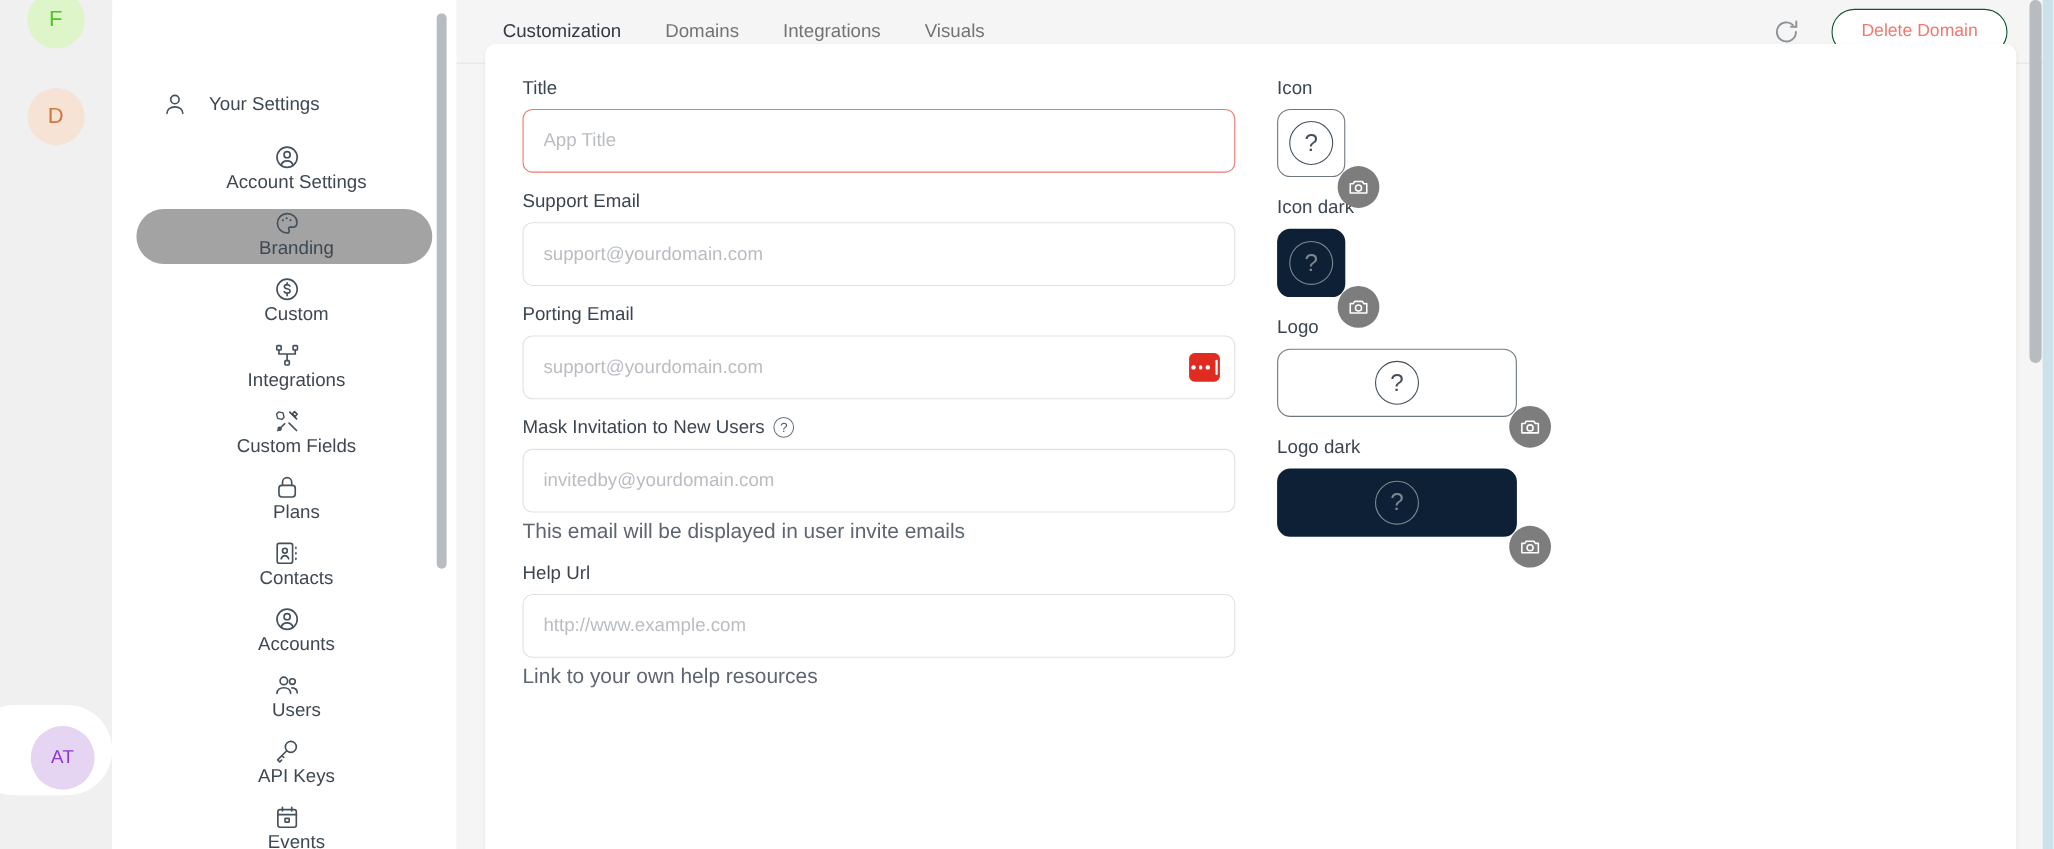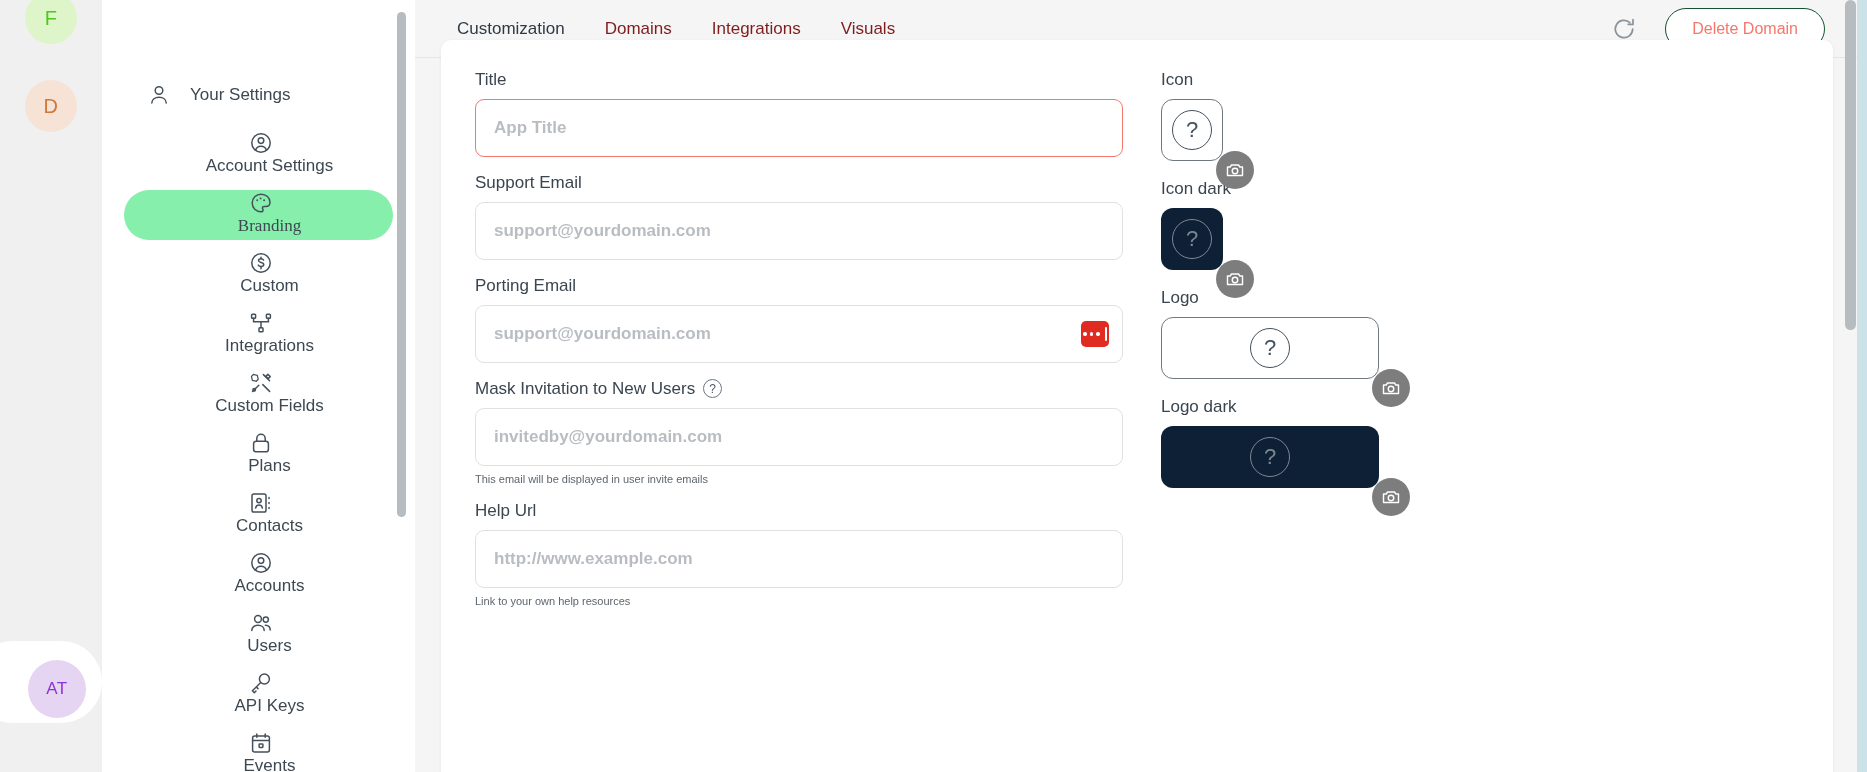--- a/index.html
+++ b/index.html
@@ -50,21 +50,21 @@
     position: relative;
     display: flex; align-items: center;
     height: 50px; margin: 0 22px 0 22px;
     padding-left: 22px;
     border-radius: 25px;
     color: #3d4852;
     font-size: 17px;
     cursor: pointer;
   }
   .nav-item + .nav-item { margin-top: 10px; flex-direction: column; }
-  .nav-item.active { background: #86efac; font-family: Liberation Serif, serif; }
+  .nav-item.active { background: #a3a3a3; }
   .nav-icon {
     width: 26px; height: 26px; flex: 0 0 26px;
     margin-right: 18px;
     display: flex; align-items: center; justify-content: center;
     color: #44505c;
   }
   .nav-icon svg { width: 24px; height: 24px; display: block; }
   .nav-label { white-space: nowrap; }
 
   .sb-track {
@@ -91,21 +91,21 @@
     display: flex; align-items: center;
     padding-left: 22px;
     border-bottom: 1px solid #e4e5e6;
   }
   .tab {
     position: relative;
     height: 57px;
     display: flex; align-items: center;
     padding: 0 20px;
     font-size: 17px;
-    color: #7f1d1d;
+    color: #737373;
     cursor: pointer;
     white-space: nowrap;
   }
   .tab.active { color: #2f3a45; }
   .tab.active::after {
     content: ""; position: absolute;
     left: 20px; right: 20px; bottom: 0;
     height: 3px; background: #55606b; border-radius: 2px;
   }
   .tabs-actions {
@@ -155,26 +155,25 @@
   }
   .input-wrap { position: relative; }
   .input {
     width: 100%; height: 58px;
     border: 1px solid #dfe1e4; border-radius: 9px;
     background: #ffffff;
     padding: 0 18px;
     font-size: 17px; font-family: inherit;
     color: #14532d;
     outline: none;
-    font-weight: bold;
   }
   .input::placeholder { color: #b9bdc2; }
   .input.error { border-color: #f4776c; }
   .field-hint {
-    font-size: 11px; color: #5d6670;
+    font-size: 19px; color: #5d6670;
     margin-top: 7px;
   }
   .input-badge {
     position: absolute; right: 14px; top: 50%;
     transform: translateY(-50%);
     width: 28px; height: 26px; border-radius: 5px;
     background: #e02b21;
     display: flex; align-items: center; justify-content: center;
     gap: 3px; cursor: pointer;
   }

